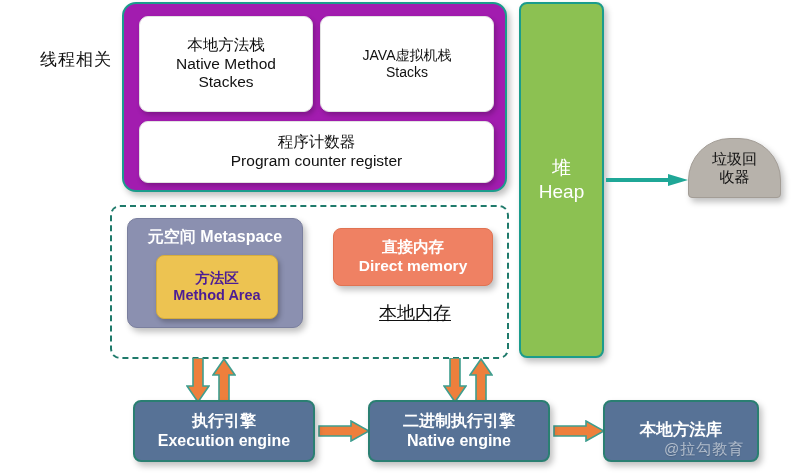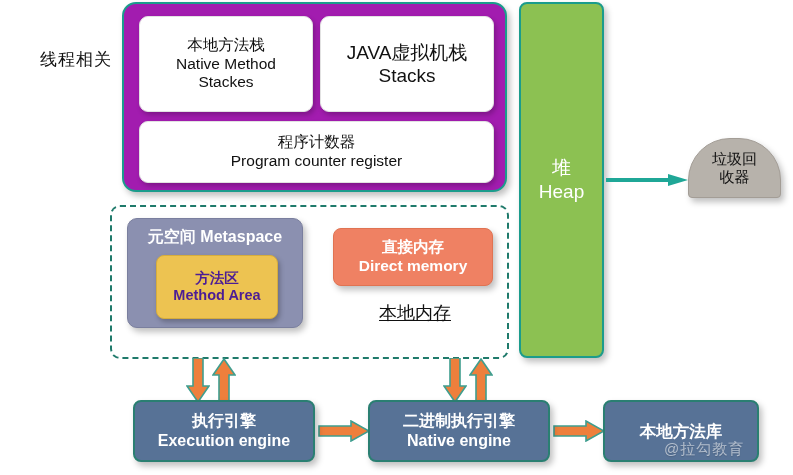--- a/index.html
+++ b/index.html
@@ -23,21 +23,21 @@
     background:#a21caf;border:2px solid #1b9c8c;border-radius:14px;
     box-shadow:3px 4px 6px rgba(0,0,0,.25);
   }
   .white-card{
     background:#ffffff;border:1px solid #e2e2e2;border-radius:9px;
     box-shadow:2px 3px 5px rgba(0,0,0,.22);
     display:flex;flex-direction:column;align-items:center;justify-content:center;
     text-align:center;color:#111;line-height:1.22;
   }
   #native-method-stacks{left:15px;top:12px;width:174px;height:96px;font-size:15.5px;}
-  #jvm-stacks{left:196px;top:12px;width:174px;height:96px;font-size:19px;}
+  #jvm-stacks{left:196px;top:12px;width:174px;height:96px;font-size:14px;}
   #pc-register{left:15px;top:117px;width:355px;height:62px;font-size:15.5px;}
   .card-cn{display:block;}
   .card-en{display:block;}
 
   
   #native-memory-region{
     left:110px;top:205px;width:399px;height:154px;
     border:2px dashed #1f7a6b;border-radius:10px;background:transparent;
   }
   #metaspace{
@@ -90,21 +90,21 @@
 
   
   .blue-box{
     background:#577296;border:2px solid #2a7f72;border-radius:8px;
     box-shadow:3px 4px 6px rgba(0,0,0,.25);
     display:flex;flex-direction:column;align-items:center;justify-content:center;
     text-align:center;color:#ffffff;line-height:1.22;
   }
   #execution-engine{left:133px;top:400px;width:182px;height:62px;font-size:16px;}
   #native-engine{left:368px;top:400px;width:182px;height:62px;font-size:16px;}
-  #native-method-library{left:603px;top:400px;width:156px;height:62px;font-size:16.5px;}
+  #native-method-library{left:603px;top:400px;width:156px;height:62px;font-size:16.5px;font-family:Liberation Mono, monospace;}
   .bb-cn{font-weight:bold;}
   .bb-en{font-weight:bold;}
 
   
   .vert-arrow{width:24px;height:45px;}
   #va-down-left{left:186px;top:358px;}
   #va-up-left{left:212px;top:358px;}
   #va-down-right{left:443px;top:358px;}
   #va-up-right{left:469px;top:358px;}
 

